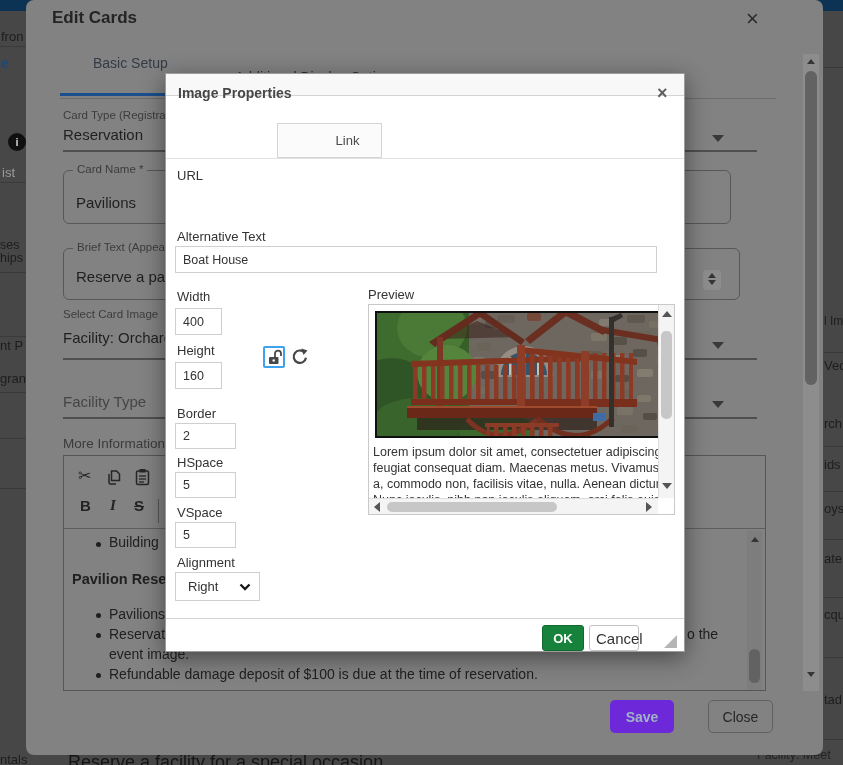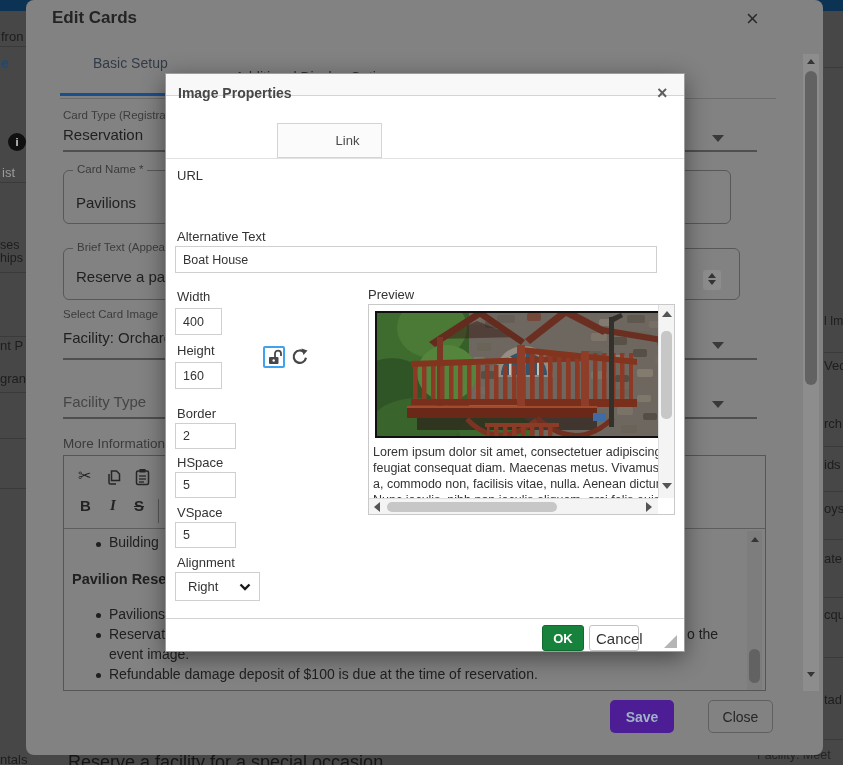--- a/index.html
+++ b/index.html
@@ -28,21 +28,21 @@
   .tri-d{width:0;height:0;border-left:6px solid transparent;border-right:6px solid transparent;border-top:7px solid #393939;}
   .tri-u-s{width:0;height:0;border-left:4px solid transparent;border-right:4px solid transparent;border-bottom:5px solid #353535;}
   .tri-d-s{width:0;height:0;border-left:4px solid transparent;border-right:4px solid transparent;border-top:5px solid #353535;}
   .ed-box{border:1px solid #565656;}
   .ed-div{height:1px;background:#5e5e5e;}
   .tb-txt{font-size:15px;color:#232323;}
   .dot{width:5px;height:5px;border-radius:50%;background:#1f1f1f;}
   .ed-txt{font-size:14px;color:#202020;}
   .sb-track{background:#8d8d8d;}
   .sb-thumb{background:#626262;border-radius:6px;}
-  .btn-save{background:#4c1d95;border:none;border-radius:5px;color:#9fb3c4;font-size:14px;font-weight:600;font-family:inherit;}
+  .btn-save{background:#6d28d9;border:none;border-radius:5px;color:#9fb3c4;font-size:14px;font-weight:600;font-family:inherit;}
   .btn-close{background:transparent;border:1px solid #606060;border-radius:5px;color:#262626;font-size:14px;font-family:inherit;}
   
   .dlg{left:165px;top:73px;width:520px;height:579px;background:#fff;z-index:30;
        border:1px solid #9c9c9c;box-shadow:0 6px 22px rgba(0,0,0,.45);}
   .dlg-hdr{left:0;top:0;width:518px;height:22px;background:#f8f8f8;border-bottom:1px solid #d4d4d4;}
   .dlg-title{font-size:14px;font-weight:bold;color:#474747;}
   .dlg-close{font-size:18px;font-weight:bold;color:#5f5f5f;background:none;border:none;padding:0;line-height:16px;}
   .tab{font-size:13px;text-align:center;border:1px solid #d4d4d4;}
   .tab.on{background:#fff;color:#383838;border-bottom:none;z-index:2;}
   .tab.off{background:#fbfbfb;color:#4a4a4a;padding-left:36px;}

